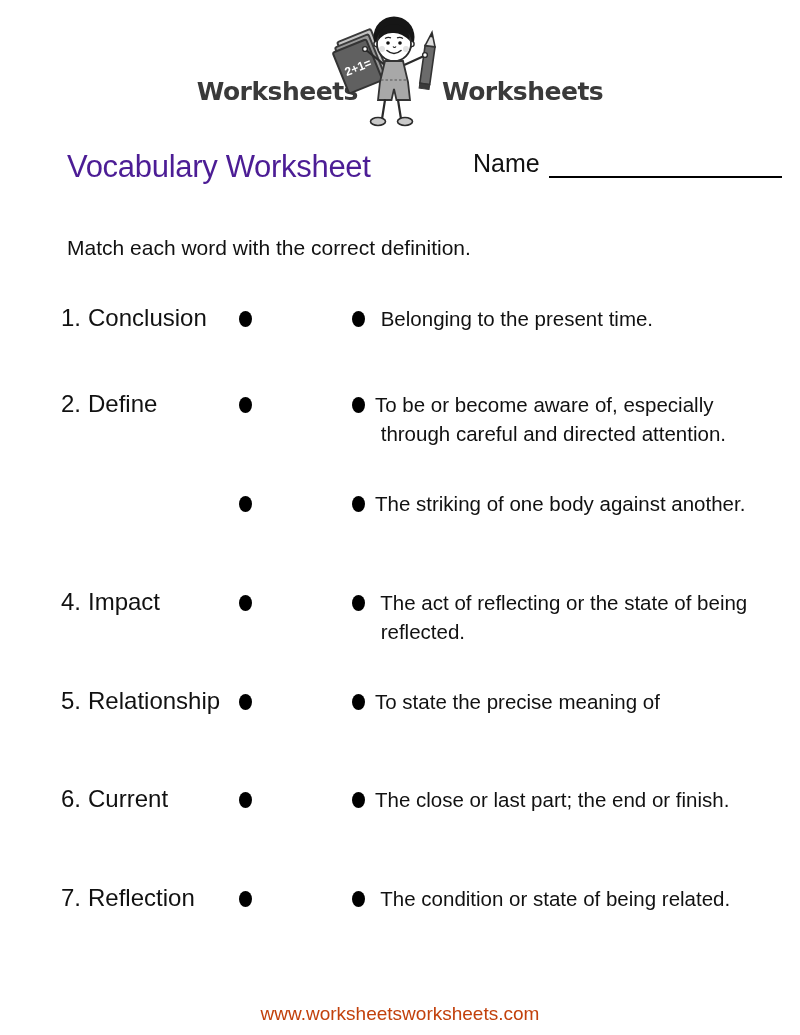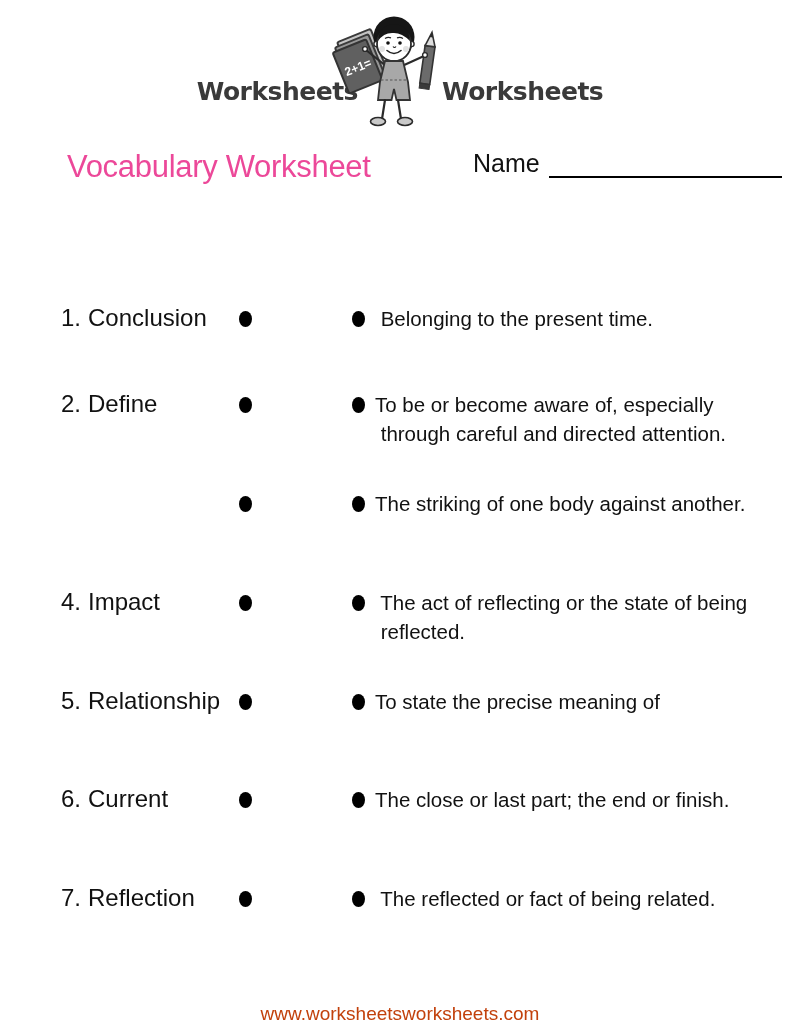--- a/index.html
+++ b/index.html
@@ -31,21 +31,21 @@
   }
   .logo-kid { margin-left: -26px; margin-right: -10px; }
 
   
   .title {
     position: absolute;
     left: 67px; top: 150px;
     font-size: 31px;
     letter-spacing: -0.3px;
     line-height: 34px;
-    color: #ec4899;
+    color: #4c1d95;
   }
   .name-block {
     position: absolute;
     left: 473px; top: 148px;
     display: flex;
     align-items: flex-end;
     gap: 9px;
   }
   .name-label { font-size: 25px; line-height: 30px; color: #111; }
   .name-line {
@@ -153,20 +153,21 @@
     </svg>
     <span class="logo-text">Worksheets</span>
   </div>
 
   <div class="title">Vocabulary Worksheet</div>
   <div class="name-block">
     <span class="name-label">Name</span>
     <span class="name-line"></span>
   </div>
 
+  <div class="instructions">Match each word with the correct definition.</div>
 
   <div class="row" style="top:303px">
     <div class="word"><span class="word-num">1.</span><span>Conclusion</span></div>
     <span class="bullet word-bullet"></span>
     <span class="bullet def-bullet"></span>
     <div class="def">
       <div class="def-line"> Belonging to the present time.</div>
       <div class="def-line"></div>
     </div>
   </div>
@@ -217,20 +218,20 @@
       <div class="def-line">The close or last part; the end or finish.</div>
       <div class="def-line"></div>
     </div>
   </div>
 
   <div class="row" style="top:883px">
     <div class="word"><span class="word-num">7.</span><span>Reflection</span></div>
     <span class="bullet word-bullet"></span>
     <span class="bullet def-bullet"></span>
     <div class="def">
-      <div class="def-line"> The reflected or fact of being related.</div>
+      <div class="def-line"> The condition or state of being related.</div>
       <div class="def-line"></div>
     </div>
   </div>
 
   <div class="footer">www.worksheetsworksheets.com</div>
 
 </div>
 
 </body></html>

